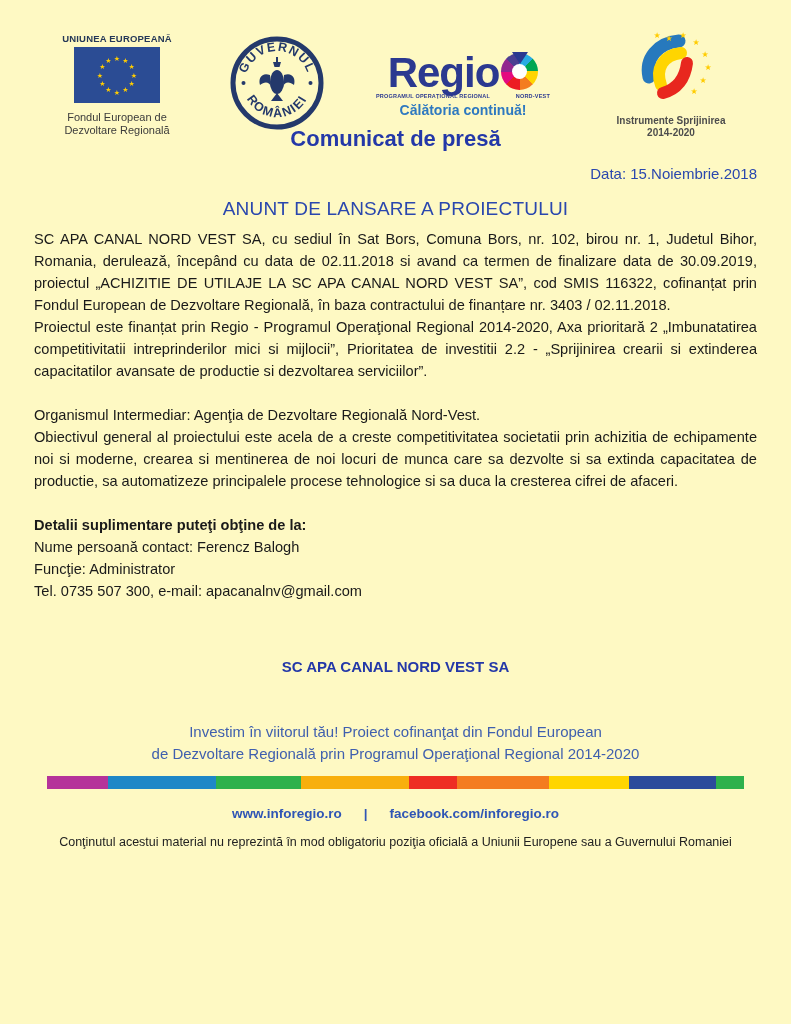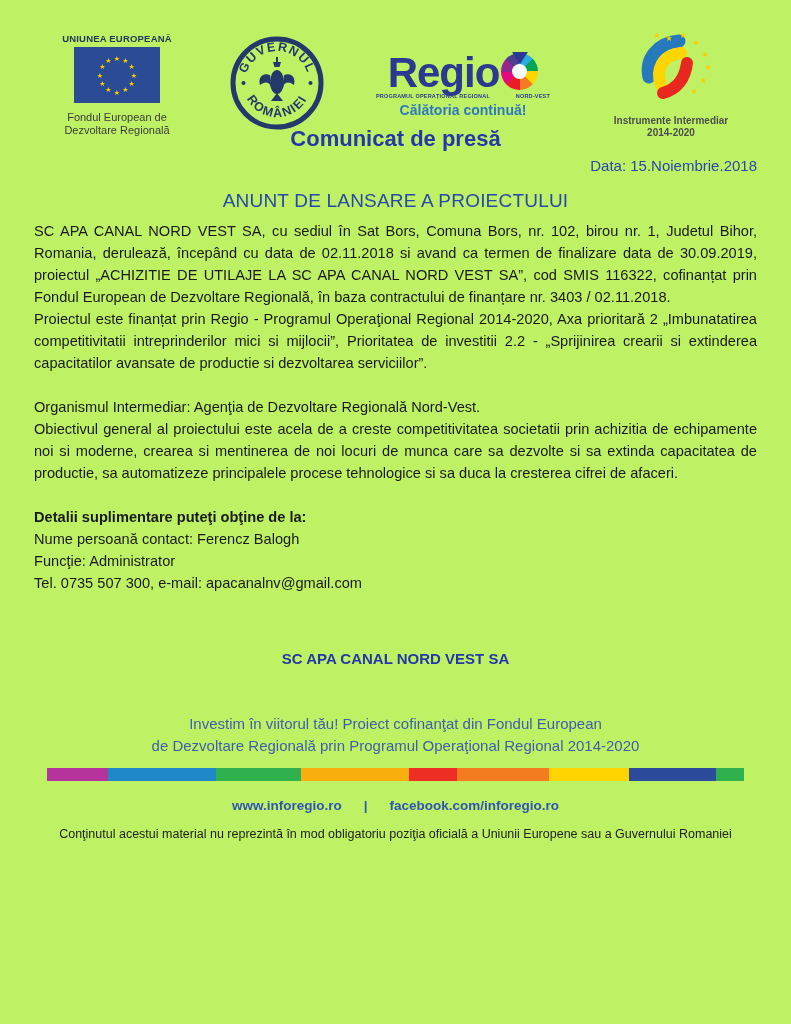--- a/index.html
+++ b/index.html
@@ -1,20 +1,20 @@
 <!DOCTYPE html>
 <html style="--title-blue: #2438a8; --heading-blue: #2a47ae; --invest-blue: #3f5fae; --link-blue: #2f55b5;"><head>
 <meta charset="utf-8">
 <style>
   * { box-sizing: border-box; margin: 0; padding: 0; }
   html,body { background:#fff; }
   .page {
     position: relative;
     width: 791px; height: 1024px;
-    background: #bef264;
+    background: #fef9c3;
     font-family: "Liberation Sans", sans-serif;
     color: #1a1a1a;
     margin: 0 auto;
     overflow: hidden;
   }
   .content { padding: 0 34px; }
 
   
   .logos {
     display: flex;
@@ -39,21 +39,21 @@
   .regio-wheel .notch { position: absolute; left: 50%; top: -1px; transform: translateX(-50%);
     width: 0; height: 0; border-left: 8px solid transparent; border-right: 8px solid transparent; border-top: 12px solid #2b3990; }
   .regio-subrow { display: flex; justify-content: space-between; align-items: center; margin-top: 1px; padding: 0 2px; }
   .regio-sub { font-size: 5.5px; font-weight: bold; color: #2b3990; letter-spacing: .2px; }
   .regio-tag { font-size: 14px; font-weight: bold; color: #2e79c0; margin-top: 3px; }
   .is-logo { width: 140px; }
   .is-text { font-size: 10px; font-weight: bold; color: #4d4d4d; line-height: 12px; margin-top: 2px; }
 
   
   .doc-title { text-align: center; font-size: 22px; font-weight: bold; color: var(--title-blue); margin-top: 8px; }
-  .doc-date { text-align: right; font-size: 15px; color: var(--heading-blue); margin-top: 5px; }
+  .doc-date { text-align: right; font-size: 15px; color: var(--heading-blue); margin-top: 13px; }
   .doc-heading { text-align: center; font-size: 19px; color: var(--heading-blue); margin-top: 16px; letter-spacing: .2px; }
 
   
   .body-text { margin-top: 8px; font-size: 14.6px; line-height: 22px; }
   .body-text p { text-align: justify; }
   .gap { margin-top: 22px; }
   .bold { font-weight: bold; }
   .noj { text-align: left !important; }
 
   
@@ -147,21 +147,21 @@
             <text x="62" y="7">★</text>
             <text x="75" y="14">★</text>
           <text x="84" y="26">★</text>
             <text x="87" y="39">★</text>
             <text x="82" y="52">★</text>
           <text x="73" y="63">★</text>
             <text x="36" y="7">★</text>
         </g>
       </svg>
       <div class="is-text">
-        <div>Instrumente Intermediar</div>
+        <div>Instrumente Sprijinirea</div>
         <div>2014-2020</div>
       </div>
     </div>
   </div>
 
   <div class="content">
     <div class="doc-title">Comunicat de presă</div>
     <div class="doc-date">Data: 15.Noiembrie.2018</div>
     <div class="doc-heading">ANUNT DE LANSARE A PROIECTULUI</div>
 

